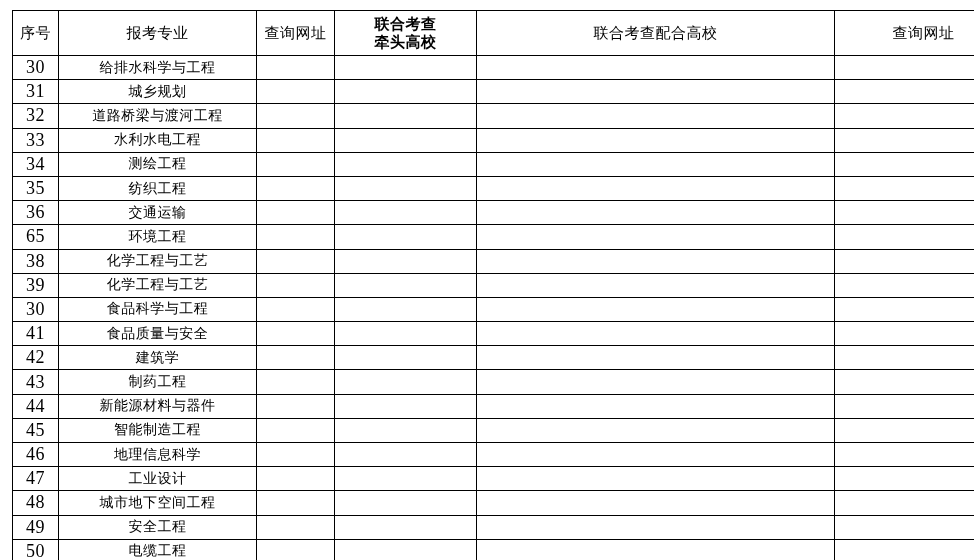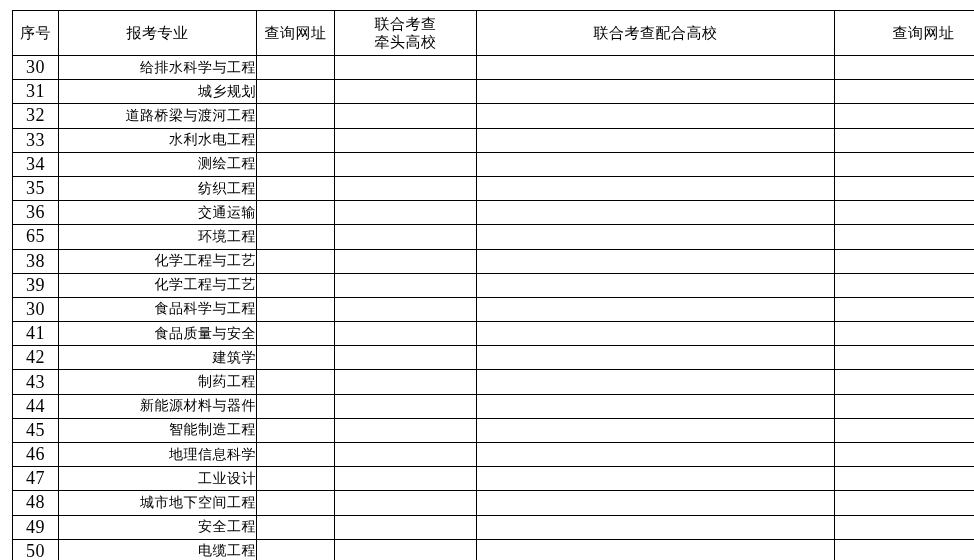--- a/index.html
+++ b/index.html
@@ -36,32 +36,33 @@
   }
   thead th {
     height: 44px;
     text-align: center;
     font-size: 15px;
     line-height: 1.25;
     letter-spacing: 0.5px;
   }
   thead th.two-line {
     line-height: 1.2;
+    font-weight: bold;
   }
   tbody td {
     height: 23.2px;
     font-size: 14px;
   }
   td.col-no {
     text-align: center;
     font-size: 18px;
     letter-spacing: 0.5px;
   }
   td.col-major {
-    text-align: right;
+    text-align: center;
     padding-left: 10px;
     letter-spacing: 0.5px;
   }
   td.col-blank {
     text-align: center;
   }
   
   col.c-no      { width: 46px; }
   col.c-major   { width: 198px; }
   col.c-type    { width: 78px; }

